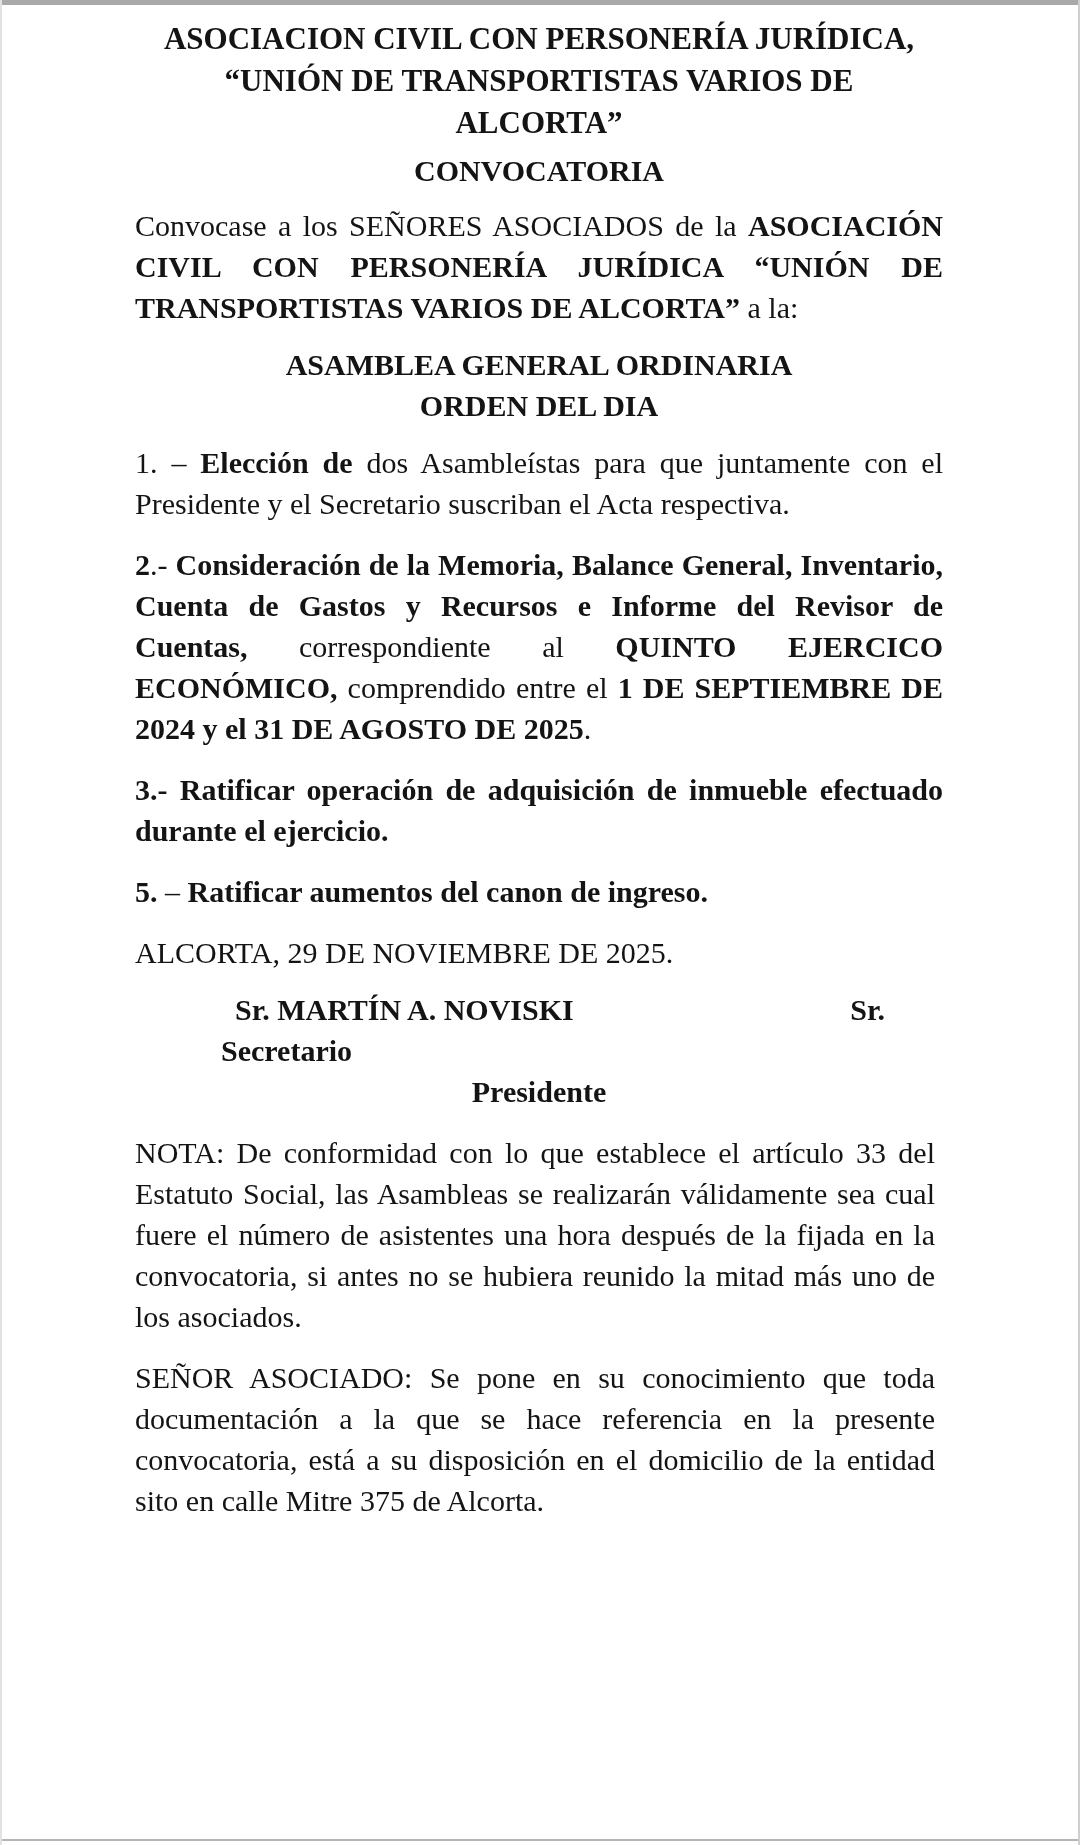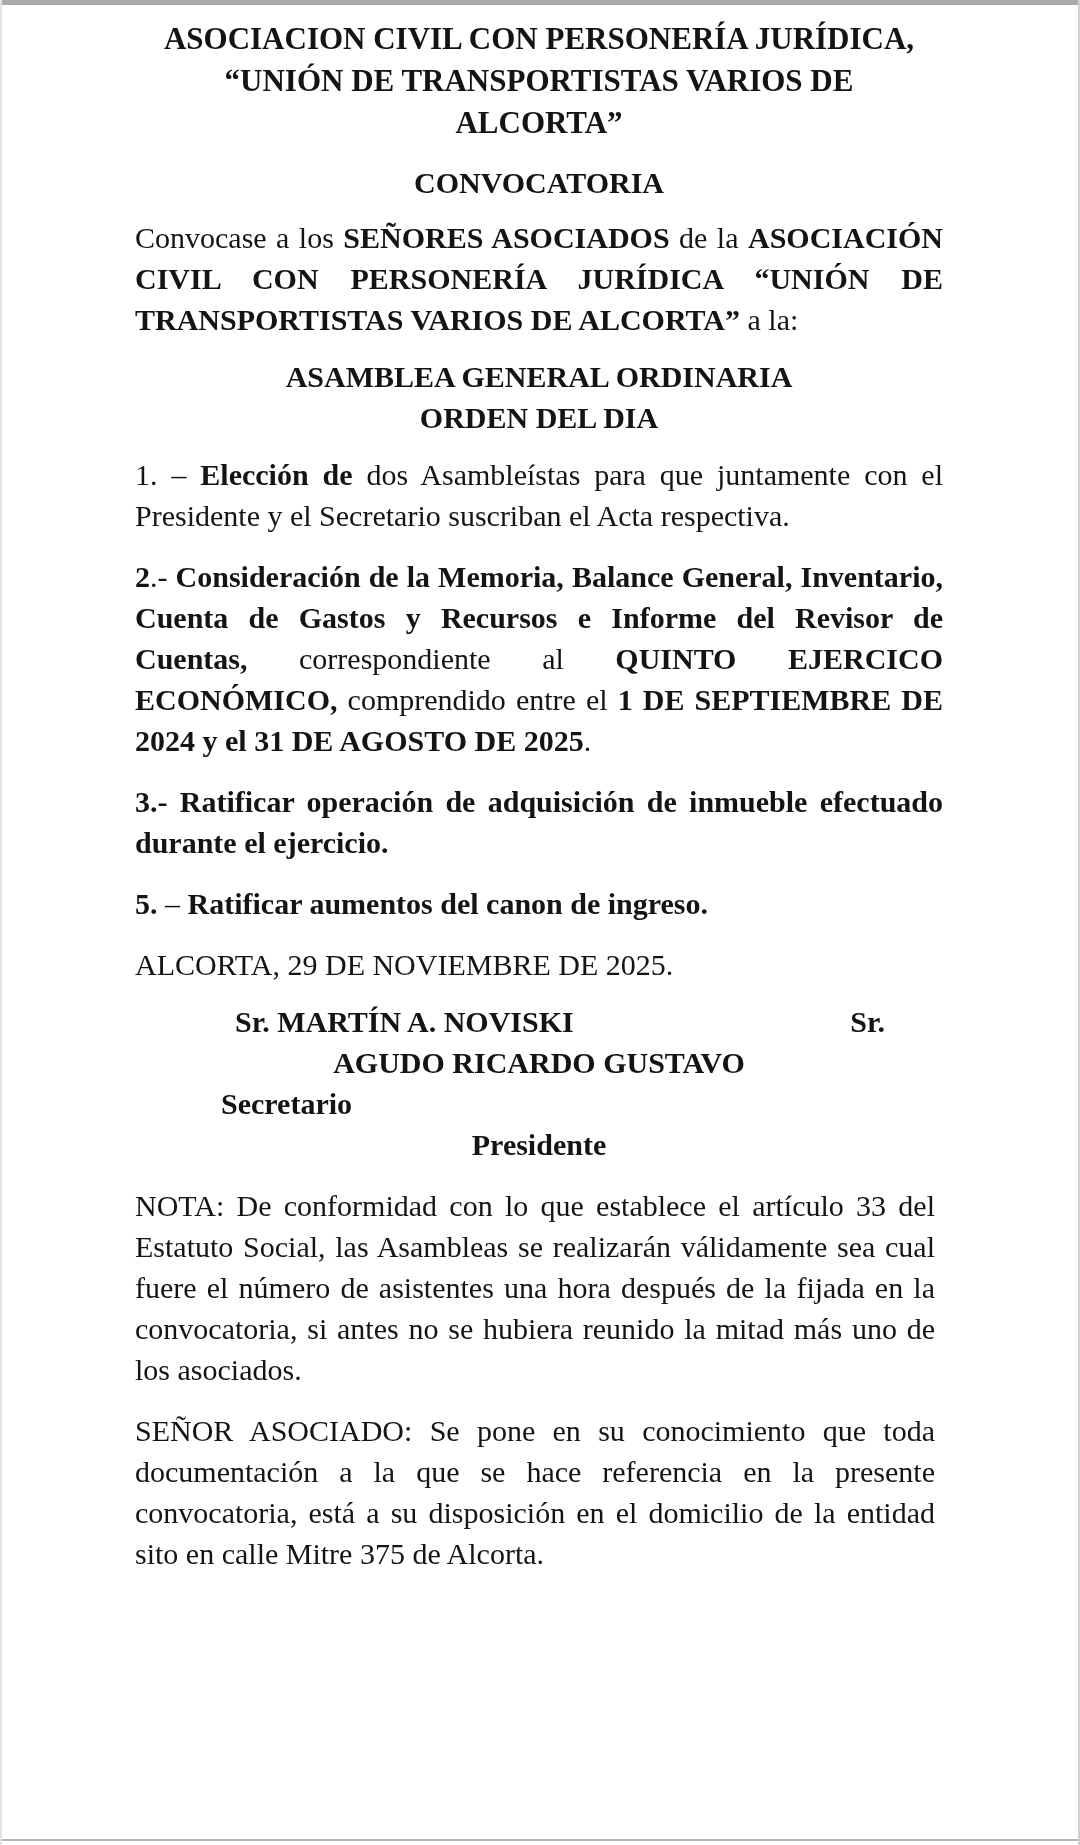--- a/index.html
+++ b/index.html
@@ -27,21 +27,21 @@
     box-sizing: border-box;
     padding: 18px 135px 0 133px;
     font-size: 30px;
     line-height: 41px;
   }
   .doc-title {
     text-align: center;
     font-weight: bold;
     font-size: 31px;
     line-height: 42px;
-    margin: 0 auto 18px auto;
+    margin: 0 auto 6px auto;
   }
   .heading {
     text-align: center;
     font-weight: bold;
     margin: 0 0 14px 0;
   }
   .heading.asamblea { margin-bottom: 0; }
   .heading.orden { margin-bottom: 16px; }
   .para {
     text-align: justify;
@@ -83,40 +83,39 @@
   <div class="content">
 
     <div class="doc-title">
       <div>ASOCIACION CIVIL CON PERSONERÍA JURÍDICA,</div>
       <div>“UNIÓN DE TRANSPORTISTAS VARIOS DE</div>
       <div>ALCORTA”</div>
     </div>
 
     <div class="heading convocatoria">CONVOCATORIA</div>
 
-    <p class="para intro"><span>Convocase a los </span><span style="font-weight: bold;">SEÑORES ASOCIADOS</span><span> de la </span><span style="font-weight: bold;">ASOCIACIÓN CIVIL CON PERSONERÍA JURÍDICA “UNIÓN DE TRANSPORTISTAS VARIOS DE ALCORTA”</span><span> a la:</span></p>
+    <p class="para intro"><span>Convocase a los </span><span style="font-weight: normal;">SEÑORES ASOCIADOS</span><span> de la </span><span style="font-weight: bold;">ASOCIACIÓN CIVIL CON PERSONERÍA JURÍDICA “UNIÓN DE TRANSPORTISTAS VARIOS DE ALCORTA”</span><span> a la:</span></p>
 
     <div class="heading asamblea">ASAMBLEA GENERAL ORDINARIA</div>
 
 
     <div class="heading orden">ORDEN DEL DIA</div>
 
     <p class="agenda-item"><span>1. – </span><span style="font-weight: bold;">Elección de</span><span> dos Asambleístas para que juntamente con el Presidente y el Secretario suscriban el Acta respectiva.</span></p>
     <p class="agenda-item"><span style="font-weight: bold;">2</span><span>.- </span><span style="font-weight: bold;">Consideración de la Memoria, Balance General, Inventario, Cuenta de Gastos y Recursos e Informe del Revisor de Cuentas,</span><span> correspondiente al </span><span style="font-weight: bold;">QUINTO EJERCICO ECONÓMICO,</span><span> comprendido entre el </span><span style="font-weight: bold;">1 DE SEPTIEMBRE DE 2024 y el 31 DE AGOSTO DE 2025</span><span>.</span></p>
     <p class="agenda-item"><span style="font-weight: bold;">3.- Ratificar operación de adquisición de inmueble efectuado durante el ejercicio.</span></p>
     <p class="agenda-item last"><span style="font-weight: bold;">5.</span><span> – </span><span style="font-weight: bold;">Ratificar aumentos del canon de ingreso.</span></p>
 
     <p class="date-line">ALCORTA, 29 DE NOVIEMBRE DE 2025.</p>
 
     <div class="signature-block">
       <div class="sig-row1">
         <span>Sr. MARTÍN A. NOVISKI</span>
         <span>Sr.</span>
       </div>
-      <div class="sig-row2">AGUDO RICARDO GUSTAVO</div>
       <div class="sig-row3">Secretario</div>
       <div class="sig-row4">Presidente</div>
     </div>
 
     <p class="note-para">NOTA: De conformidad con lo que establece el artículo 33 del Estatuto Social, las Asambleas se realizarán válidamente sea cual fuere el número de asistentes una hora después de la fijada en la convocatoria, si antes no se hubiera reunido la mitad más uno de los asociados.</p>
 
     <p class="note-para last">SEÑOR ASOCIADO: Se pone en su conocimiento que toda documentación a la que se hace referencia en la presente convocatoria, está a su disposición en el domicilio de la entidad sito en calle Mitre 375 de Alcorta.</p>
 
   </div>
 

